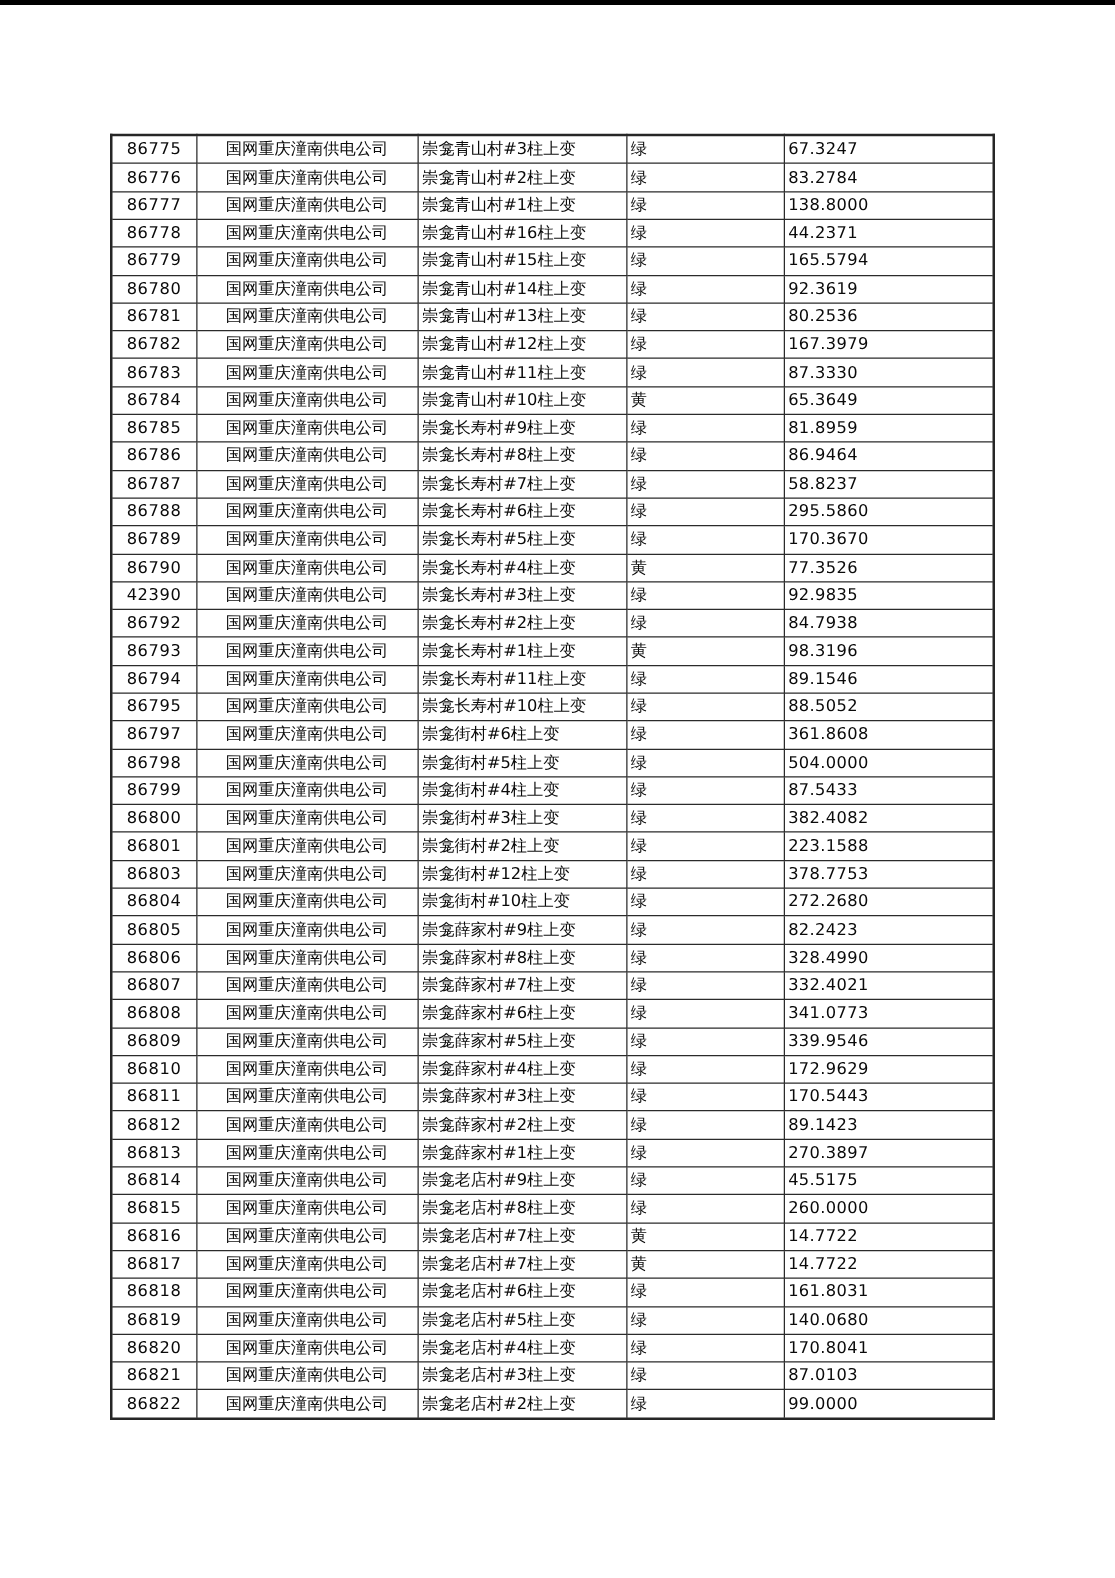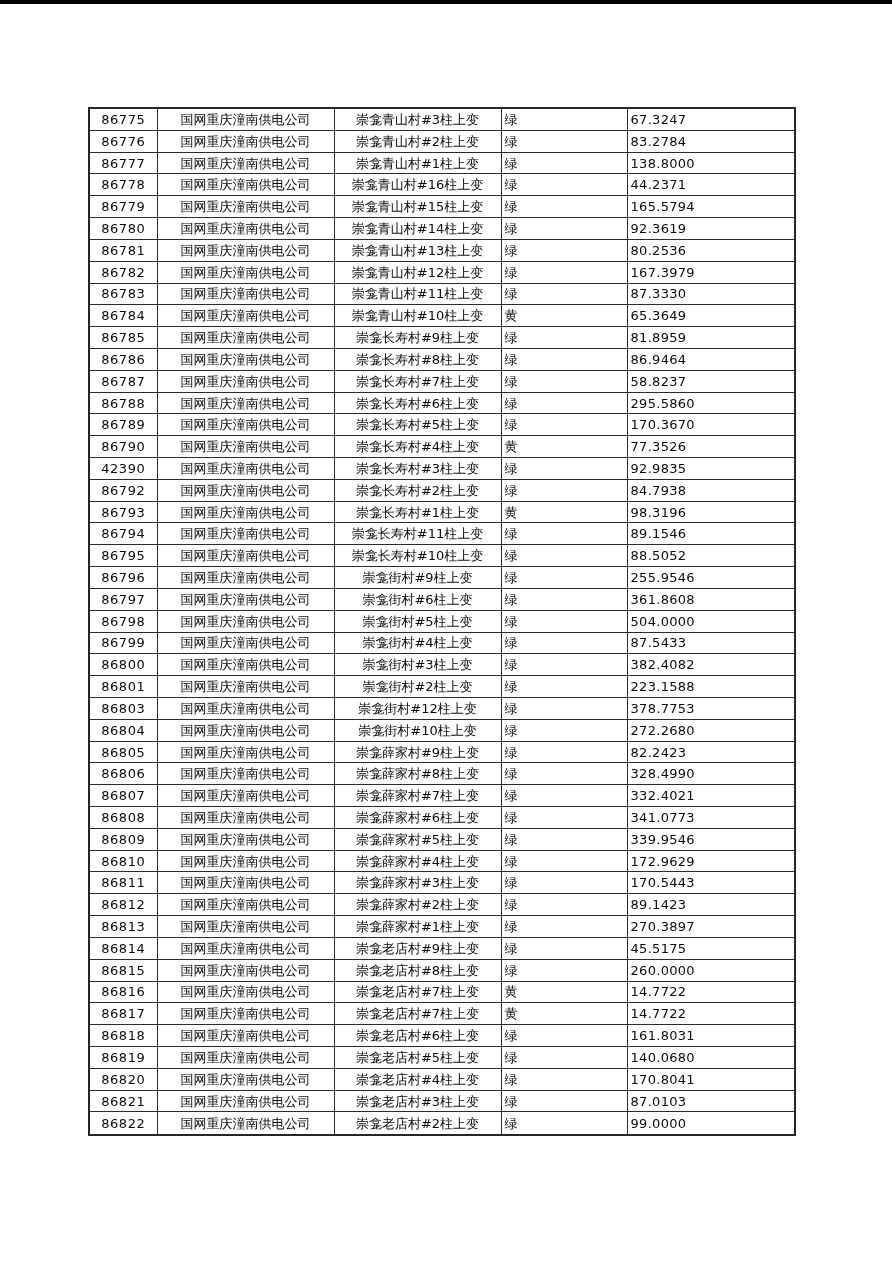--- a/index.html
+++ b/index.html
@@ -40,21 +40,21 @@
     padding: 0 3px;
     font-size: 13px;
     line-height: 1;
     color: #0a0a0a;
     height: 19px;
     white-space: nowrap;
     overflow: hidden;
   }
   .data-table td.c-id    { text-align: center; letter-spacing: 0.5px; }
   .data-table td.c-comp  { text-align: center; }
-  .data-table td.c-name  { text-align: center; }
+  .data-table td.c-name  { text-align: left; }
   .data-table td.c-status{ text-align: left; }
   .data-table td.c-value { letter-spacing: 0.3px; }
 </style>
 </head>
 <body>
 
 <div class="page">
   <div class="top-bar"></div>
 
   <table class="data-table">
@@ -207,27 +207,20 @@
       <td class="c-value">89.1546</td>
     </tr>
         <tr>
       <td class="c-id">86795</td>
       <td class="c-comp">国网重庆潼南供电公司</td>
       <td class="c-name">崇龛长寿村#10柱上变</td>
       <td class="c-status">绿</td>
       <td class="c-value">88.5052</td>
     </tr>
         <tr>
-      <td class="c-id">86796</td>
-      <td class="c-comp">国网重庆潼南供电公司</td>
-      <td class="c-name">崇龛街村#9柱上变</td>
-      <td class="c-status">绿</td>
-      <td class="c-value">255.9546</td>
-    </tr>
-        <tr>
       <td class="c-id">86797</td>
       <td class="c-comp">国网重庆潼南供电公司</td>
       <td class="c-name">崇龛街村#6柱上变</td>
       <td class="c-status">绿</td>
       <td class="c-value">361.8608</td>
     </tr>
         <tr>
       <td class="c-id">86798</td>
       <td class="c-comp">国网重庆潼南供电公司</td>
       <td class="c-name">崇龛街村#5柱上变</td>

